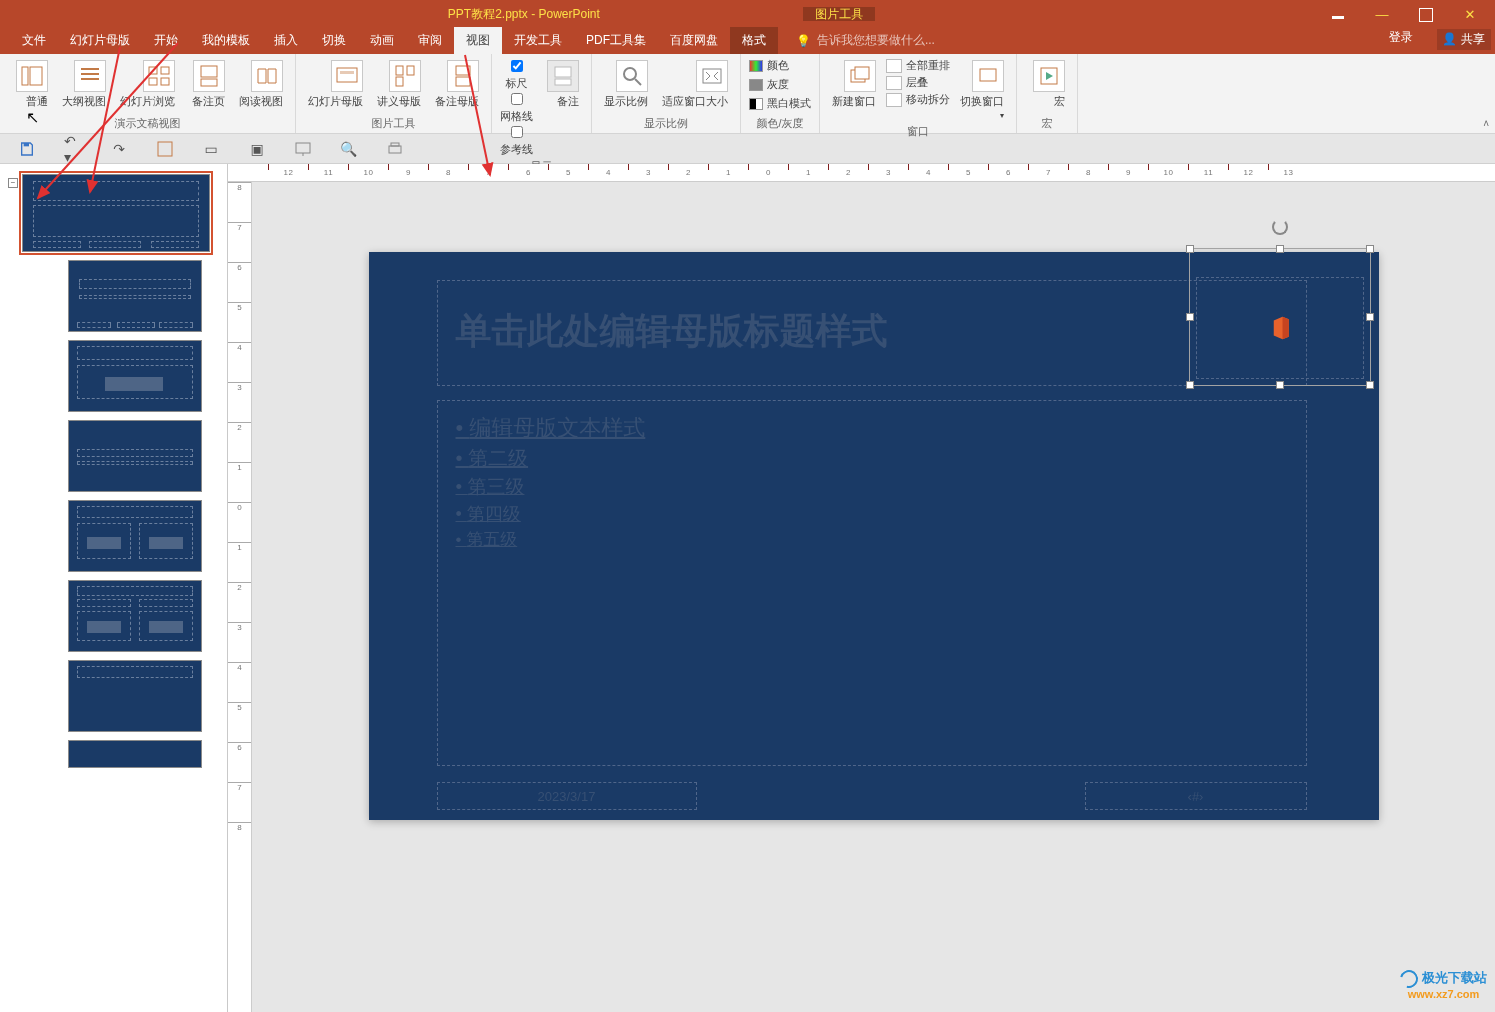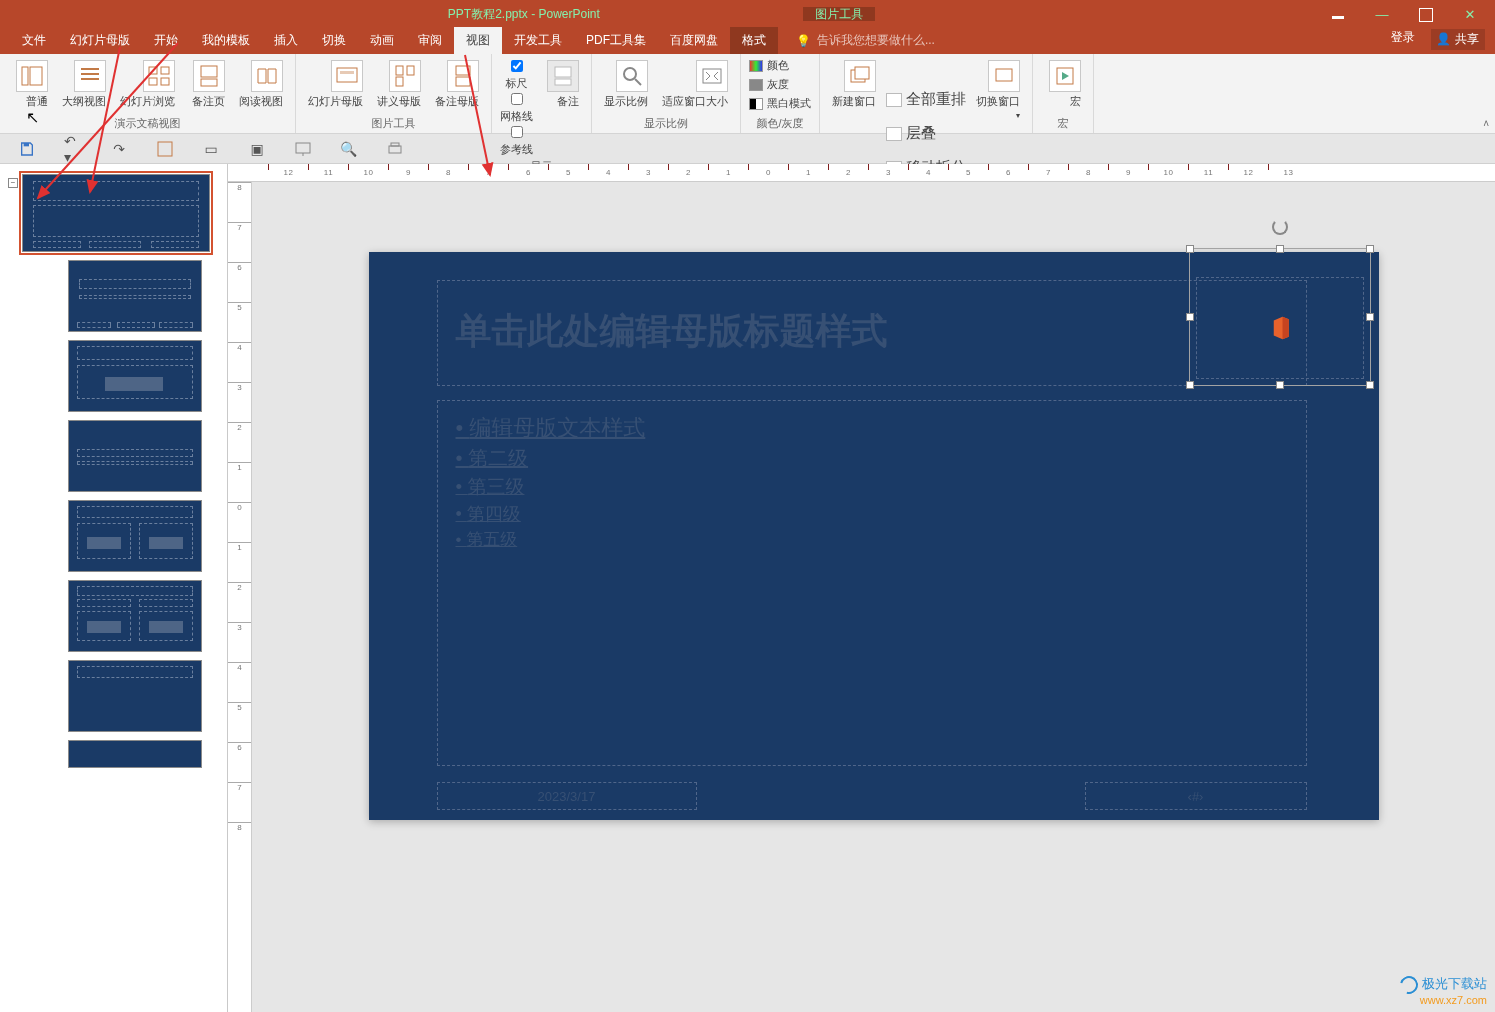--- a/index.html
+++ b/index.html
@@ -1,47 +1,47 @@
 <!DOCTYPE html>
 <html><head>
 <meta charset="utf-8">
 <style>
 * { margin: 0; padding: 0; box-sizing: border-box; font-family: "Microsoft YaHei", "Segoe UI", sans-serif; }
 body { background: #e6e6e6; width: 1495px; height: 1012px; overflow: hidden; position: relative; }
 
 
-.titlebar { height: 28px; background: #b7472a; display: flex; align-items: center; color: #86efac; font-size: 12px; }
+.titlebar { height: 28px; background: #b7472a; display: flex; align-items: center; color: #fde047; font-size: 12px; }
 .titlebar-center { flex: 1; text-align: center; }
 .titlebar-tool-tab { background: #8f381f; padding: 0 12px; height: 28px; line-height: 28px; margin-left: 200px; }
 .titlebar-right { display: flex; align-items: center; gap: 14px; padding-right: 10px; }
 .win-btn { width: 30px; text-align: center; font-size: 13px; }
 .win-icon { width:14px; height:14px; border:1px solid #fff; display:inline-block; margin-top:4px;}
 
 
 .tabbar { height: 26px; background: #b7472a; display: flex; align-items: flex-end; padding-left: 10px; color: #fff; font-size: 12px; }
 .tab { padding: 5px 12px 5px; cursor: pointer; }
 .tab.active { background: #f3f3f3; color: #444; }
 .tab.format { background: #8f381f; color:#fff; margin-left:0; }
 .tell-me { margin-left: 18px; color: #e8c4ba; display:flex; align-items:center; gap:6px; padding-bottom:5px;}
-.tabbar-right { margin-left:auto; display:flex; gap:16px; padding-right:10px; padding-bottom:4px;}
+.tabbar-right { margin-left:auto; display:flex; gap:24px; padding-right:4px; padding-bottom:4px;}
 
 
 .ribbon { height: 80px; background: #f3f3f3; border-bottom:1px solid #d4d4d4; display:flex; position:relative;}
 .ribbon-group { border-right:1px solid #d9d9d9; padding: 4px 8px 2px; display:flex; flex-direction:column; justify-content:space-between;}
 .ribbon-group-content { display:flex; gap:6px; align-items:flex-start; }
 .ribbon-group-label { text-align:center; font-size:11px; color:#666; padding-top:2px; }
 .big-btn { display:flex; flex-direction:column; align-items:flex-end; gap:2px; padding:2px 4px; font-size:11px; color:#444; cursor:pointer; min-width:44px;}
 .big-btn .ico { width:32px; height:32px; background:#fff; border:1px solid #c8c8c8; display:flex; align-items:center; justify-content:center; }
 .big-btn .ico svg { width:24px; height:24px; }
 .chk-col { display:flex; flex-direction:column; gap:2px; font-size:11px; color:#444; padding-top:2px;}
 .chk-col label { display:flex; align-items:center; gap:4px;flex-direction:column;}
 .chk-col input { width:12px; height:12px;}
 .color-row { display:flex; align-items:center; gap:4px; font-size:11px; color:#444;}
 .color-swatch { width:14px; height:12px; border:1px solid #999;}
-.small-btn-col { display:flex; flex-direction:column; gap:15px; font-size:15px; color:#444;margin-top:32px;}
+.small-btn-col { display:flex; flex-direction:column; gap:2px; font-size:11px; color:#444;}
 .small-btn-col .row { display:flex; align-items:center; gap:4px;}
 .small-ico { width:16px; height:14px; border:1px solid #bbb; background:#fff;}
 .collapse { position:absolute; right:6px; bottom:4px; font-size:10px; color:#666;}
 
 
 .qat { height: 30px; background:#e6e6e6; border-bottom:1px solid #d0d0d0; display:flex; align-items:center; gap:28px; padding-left:18px;}
 .qat-btn { width:18px; height:18px; color:#555; display:flex; align-items:center; justify-content:center; font-size:14px;}
 
 
 .main { display:flex; height: calc(1012px - 28px - 26px - 80px - 30px); }
@@ -86,21 +86,21 @@
 .sel-inner { position:absolute; left:6px; top:28px; right:6px; bottom:6px; border:1px dashed #50668a; display:flex; align-items:center; justify-content:center;}
 .office-logo { width:30px; height:30px;}
 .handle { position:absolute; width:8px; height:8px; background:#fff; border:1px solid #888;}
 .h-tl{left:-4px;top:-4px;} .h-tr{right:-4px;top:-4px;} .h-bl{left:-4px;bottom:-4px;} .h-br{right:-4px;bottom:-4px;}
 .h-t{left:50%;top:-4px;margin-left:-4px;} .h-b{left:50%;bottom:-4px;margin-left:-4px;}
 .h-l{left:-4px;top:50%;margin-top:-4px;} .h-r{right:-4px;top:50%;margin-top:-4px;}
 .rot { position:absolute; left:50%; top:-30px; margin-left:-8px; width:16px; height:16px; border:2px solid #888; border-radius:50%; border-top-color:transparent;}
 
 .red-arrow { position:absolute; pointer-events:none; z-index:50;}
 
-.watermark { position:absolute; right:8px; bottom:6px; font-size:13px; font-weight:normal; text-align:right;}
+.watermark { position:absolute; right:8px; bottom:12px; font-size:13px; font-weight:bold; text-align:center;}
 .watermark .l1{ color:#2b8fd4;}
 .watermark .l2{ color:#f39b1e; font-size:11px;}
 .wm-ico { display:inline-block; width:18px; height:18px; border:2px solid #2b8fd4; border-radius:50%; border-left-color:transparent; transform:rotate(-30deg); vertical-align:middle; margin-right:4px;}
 
 .cursor { position:absolute; left:26px; top:108px; font-size:16px; color:#000; z-index:60;}
 </style>
 </head>
 <body>
 
 <div class="titlebar">

